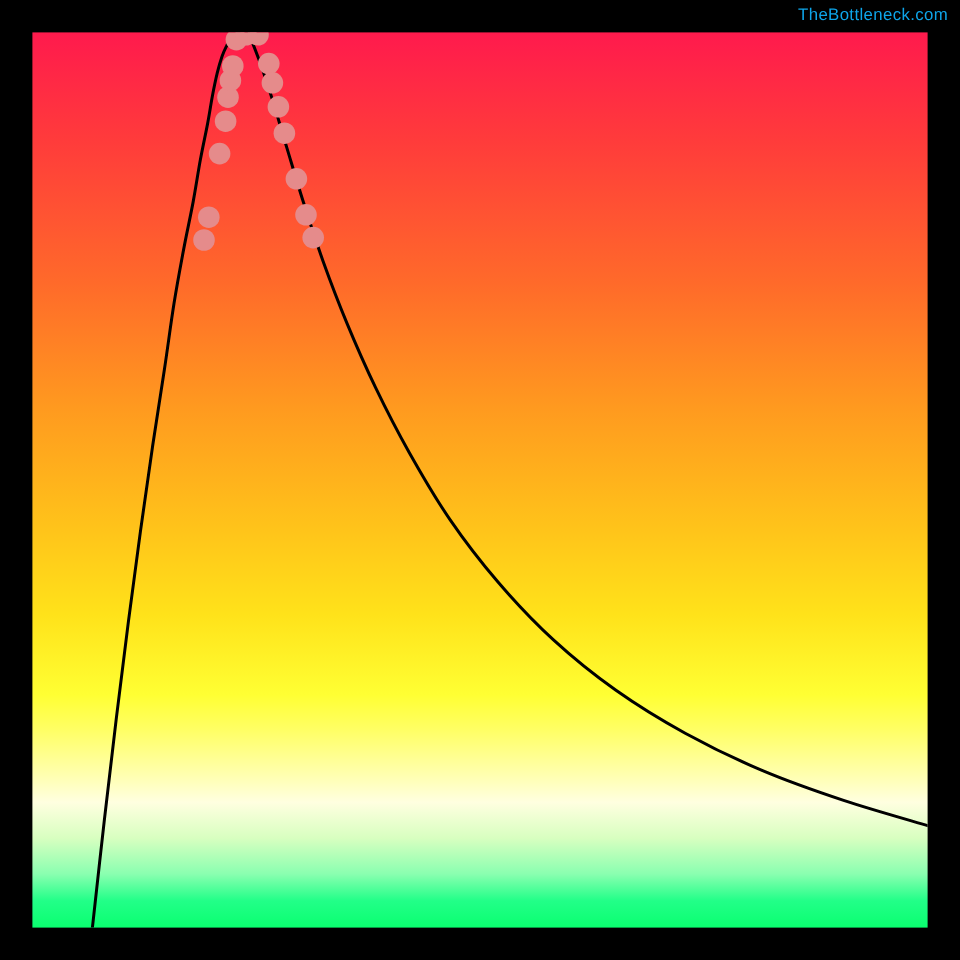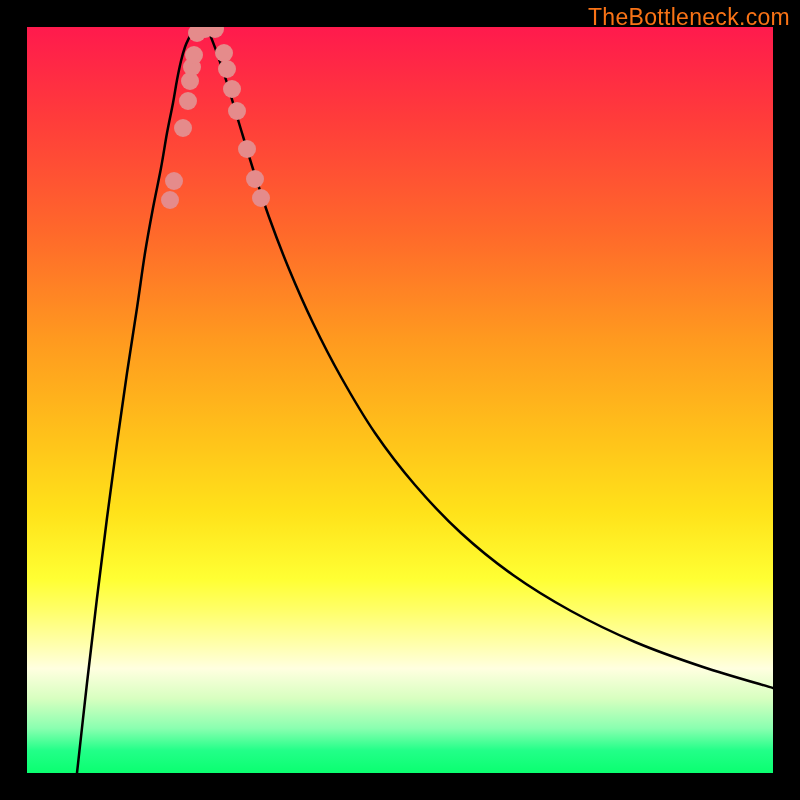--- a/index.html
+++ b/index.html
@@ -37,22 +37,22 @@
       #d8ffc0 90%,
       #8affb0 94%,
       #22ff88 97%,
       #0aff70 100%
     );
   }
   .watermark {
     position: absolute;
     top: 4px;
     right: 10px;
-    color: #f97316;
-    font-size: 23px;
+    color: #0ea5e9;
+    font-size: 14px;
     letter-spacing: 0.3px;
     user-select: none;
   }
   svg.curves {
     position: absolute;
     left: 0;
     top: 0;
     width: 746px;
     height: 746px;
   }

